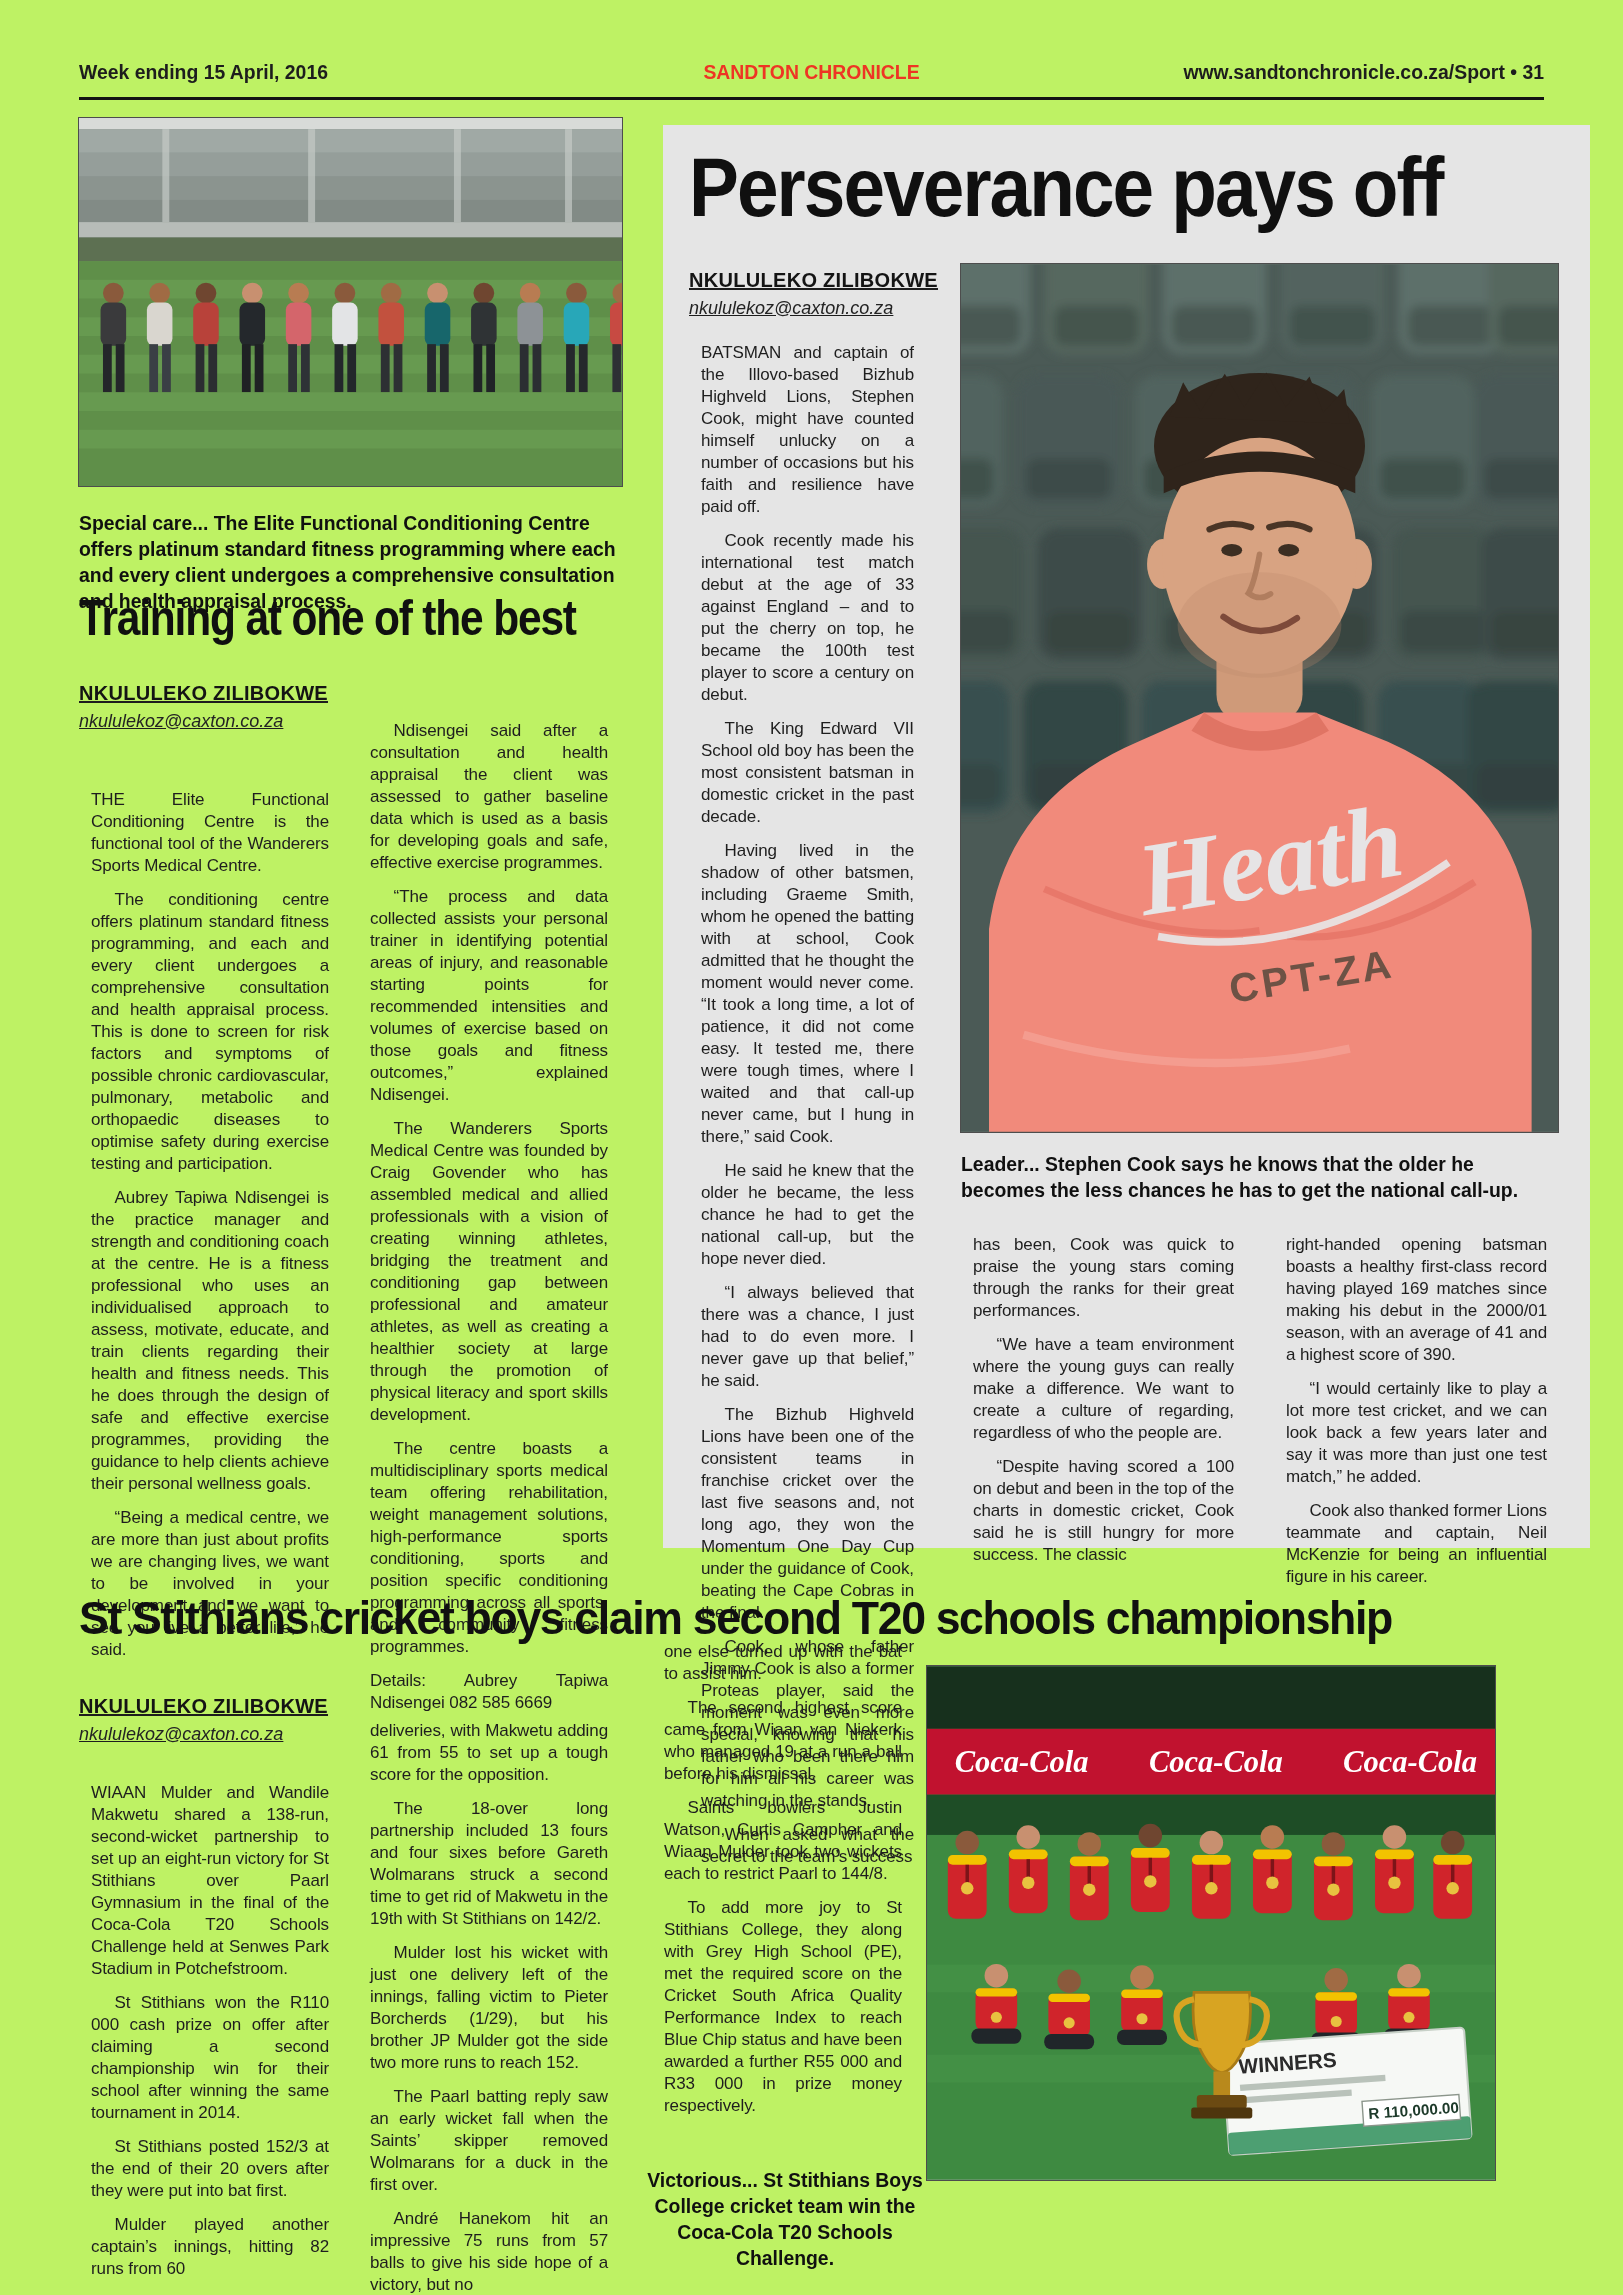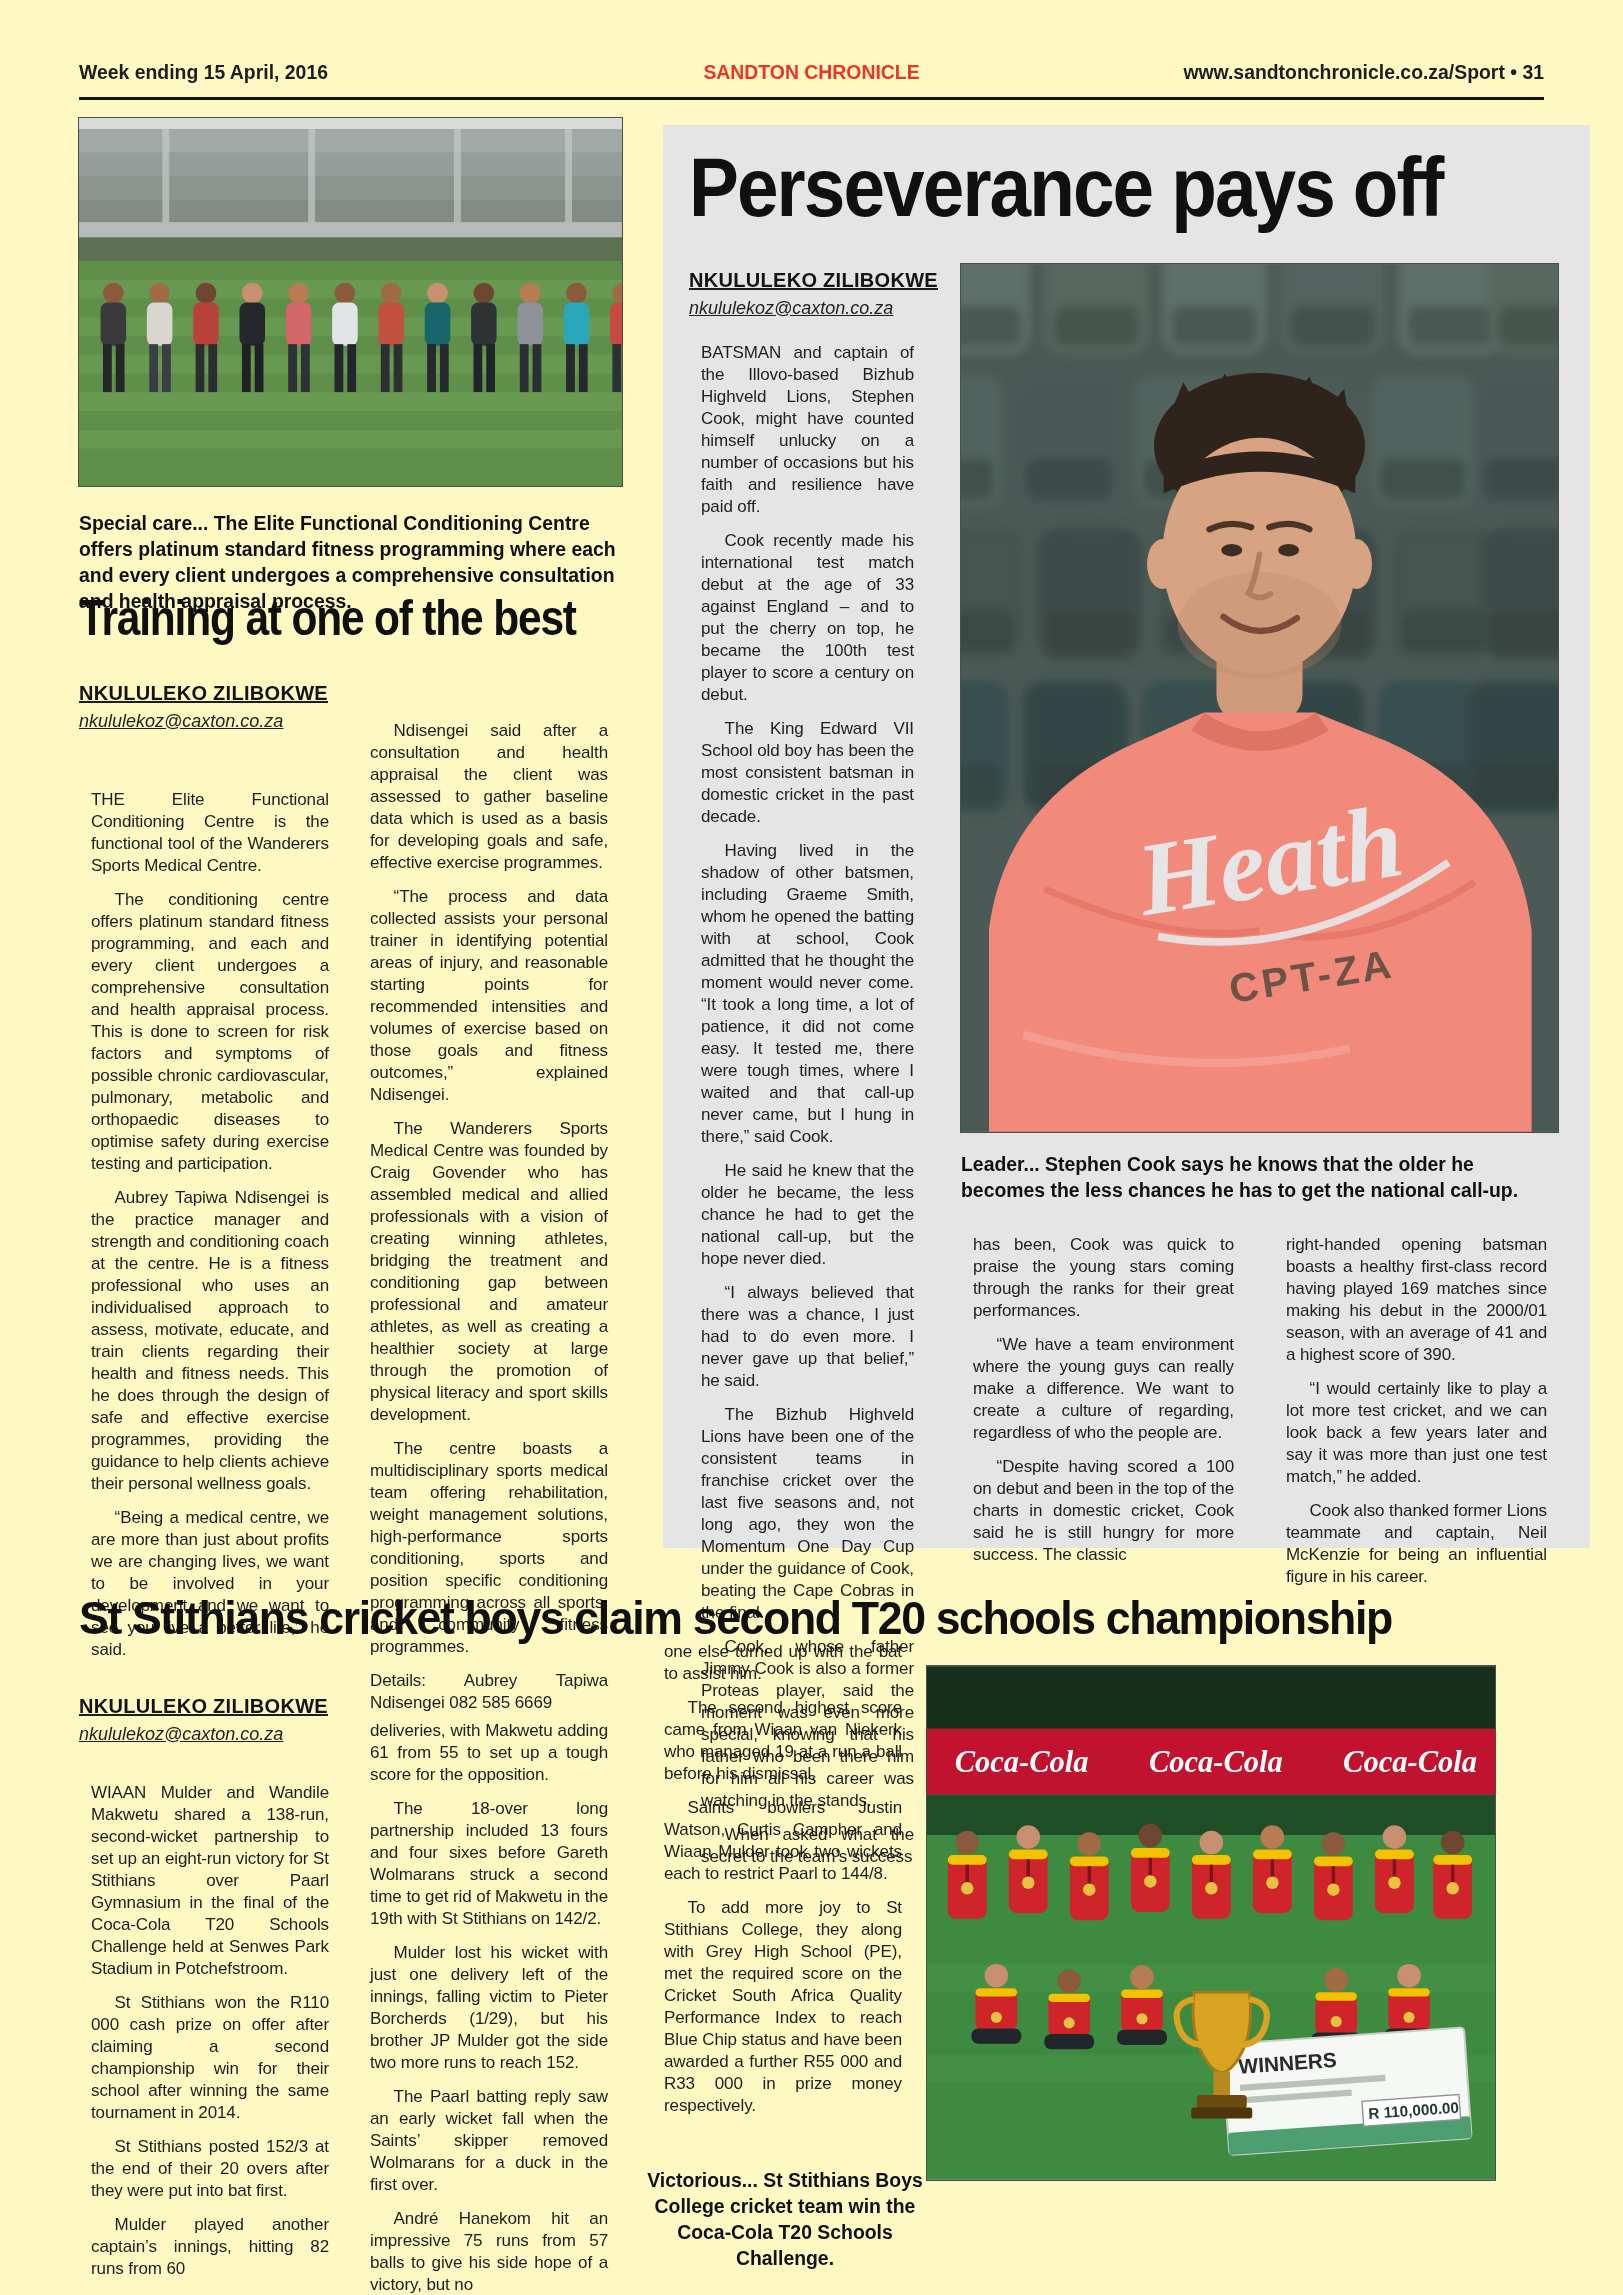--- a/index.html
+++ b/index.html
@@ -1,16 +1,16 @@
 <!DOCTYPE html>
 <html style="font-size:11px"><head>
 <meta charset="utf-8">
 <style>
   html,body{margin:0;padding:0;background:#ffffff;}
-  .page{position:relative;width:1624px;height:2295px;background:#fef9c3;
+  .page{position:relative;width:1624px;height:2295px;background:#bef264;
         font-family:"Liberation Sans",sans-serif;color:#1d1d1d;overflow:hidden;}
 
   
   .masthead{position:absolute;left:79px;top:61px;width:1465px;
             display:grid;grid-template-columns:1fr auto 1fr;align-items:baseline;
             font-weight:bold;font-size:19.4px;padding-bottom:12.5px;border-bottom:3.5px solid #141414;}
   .masthead .mh-right{text-align:right;}
   .masthead .mh-center{color:#ee3524;}
 
   

